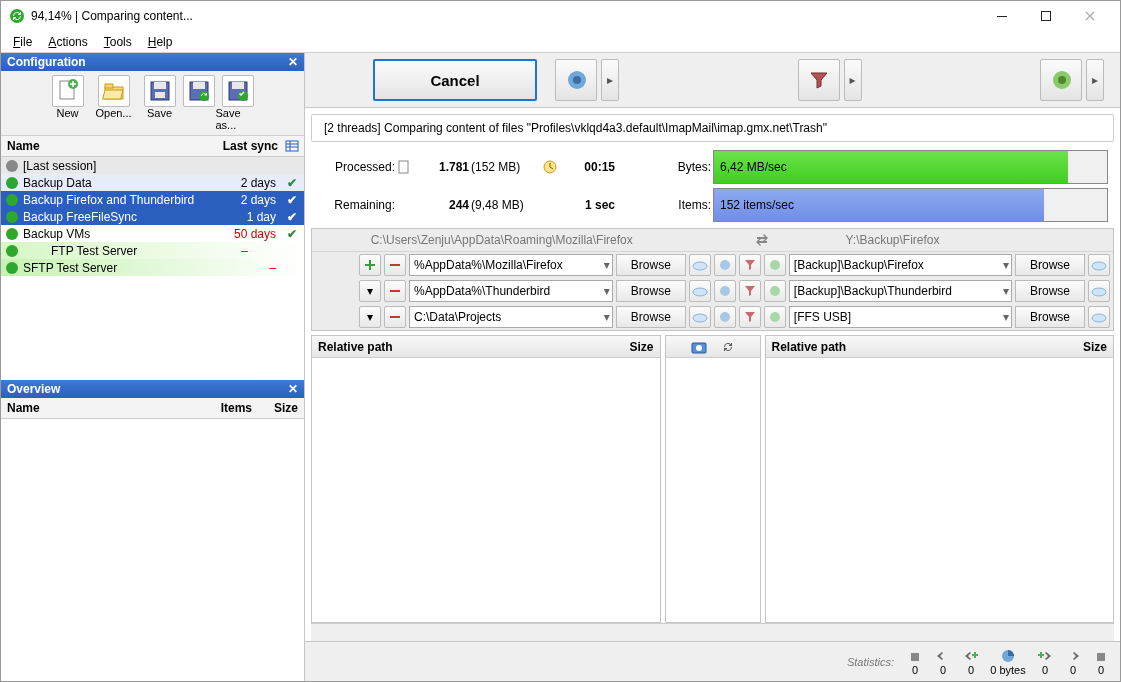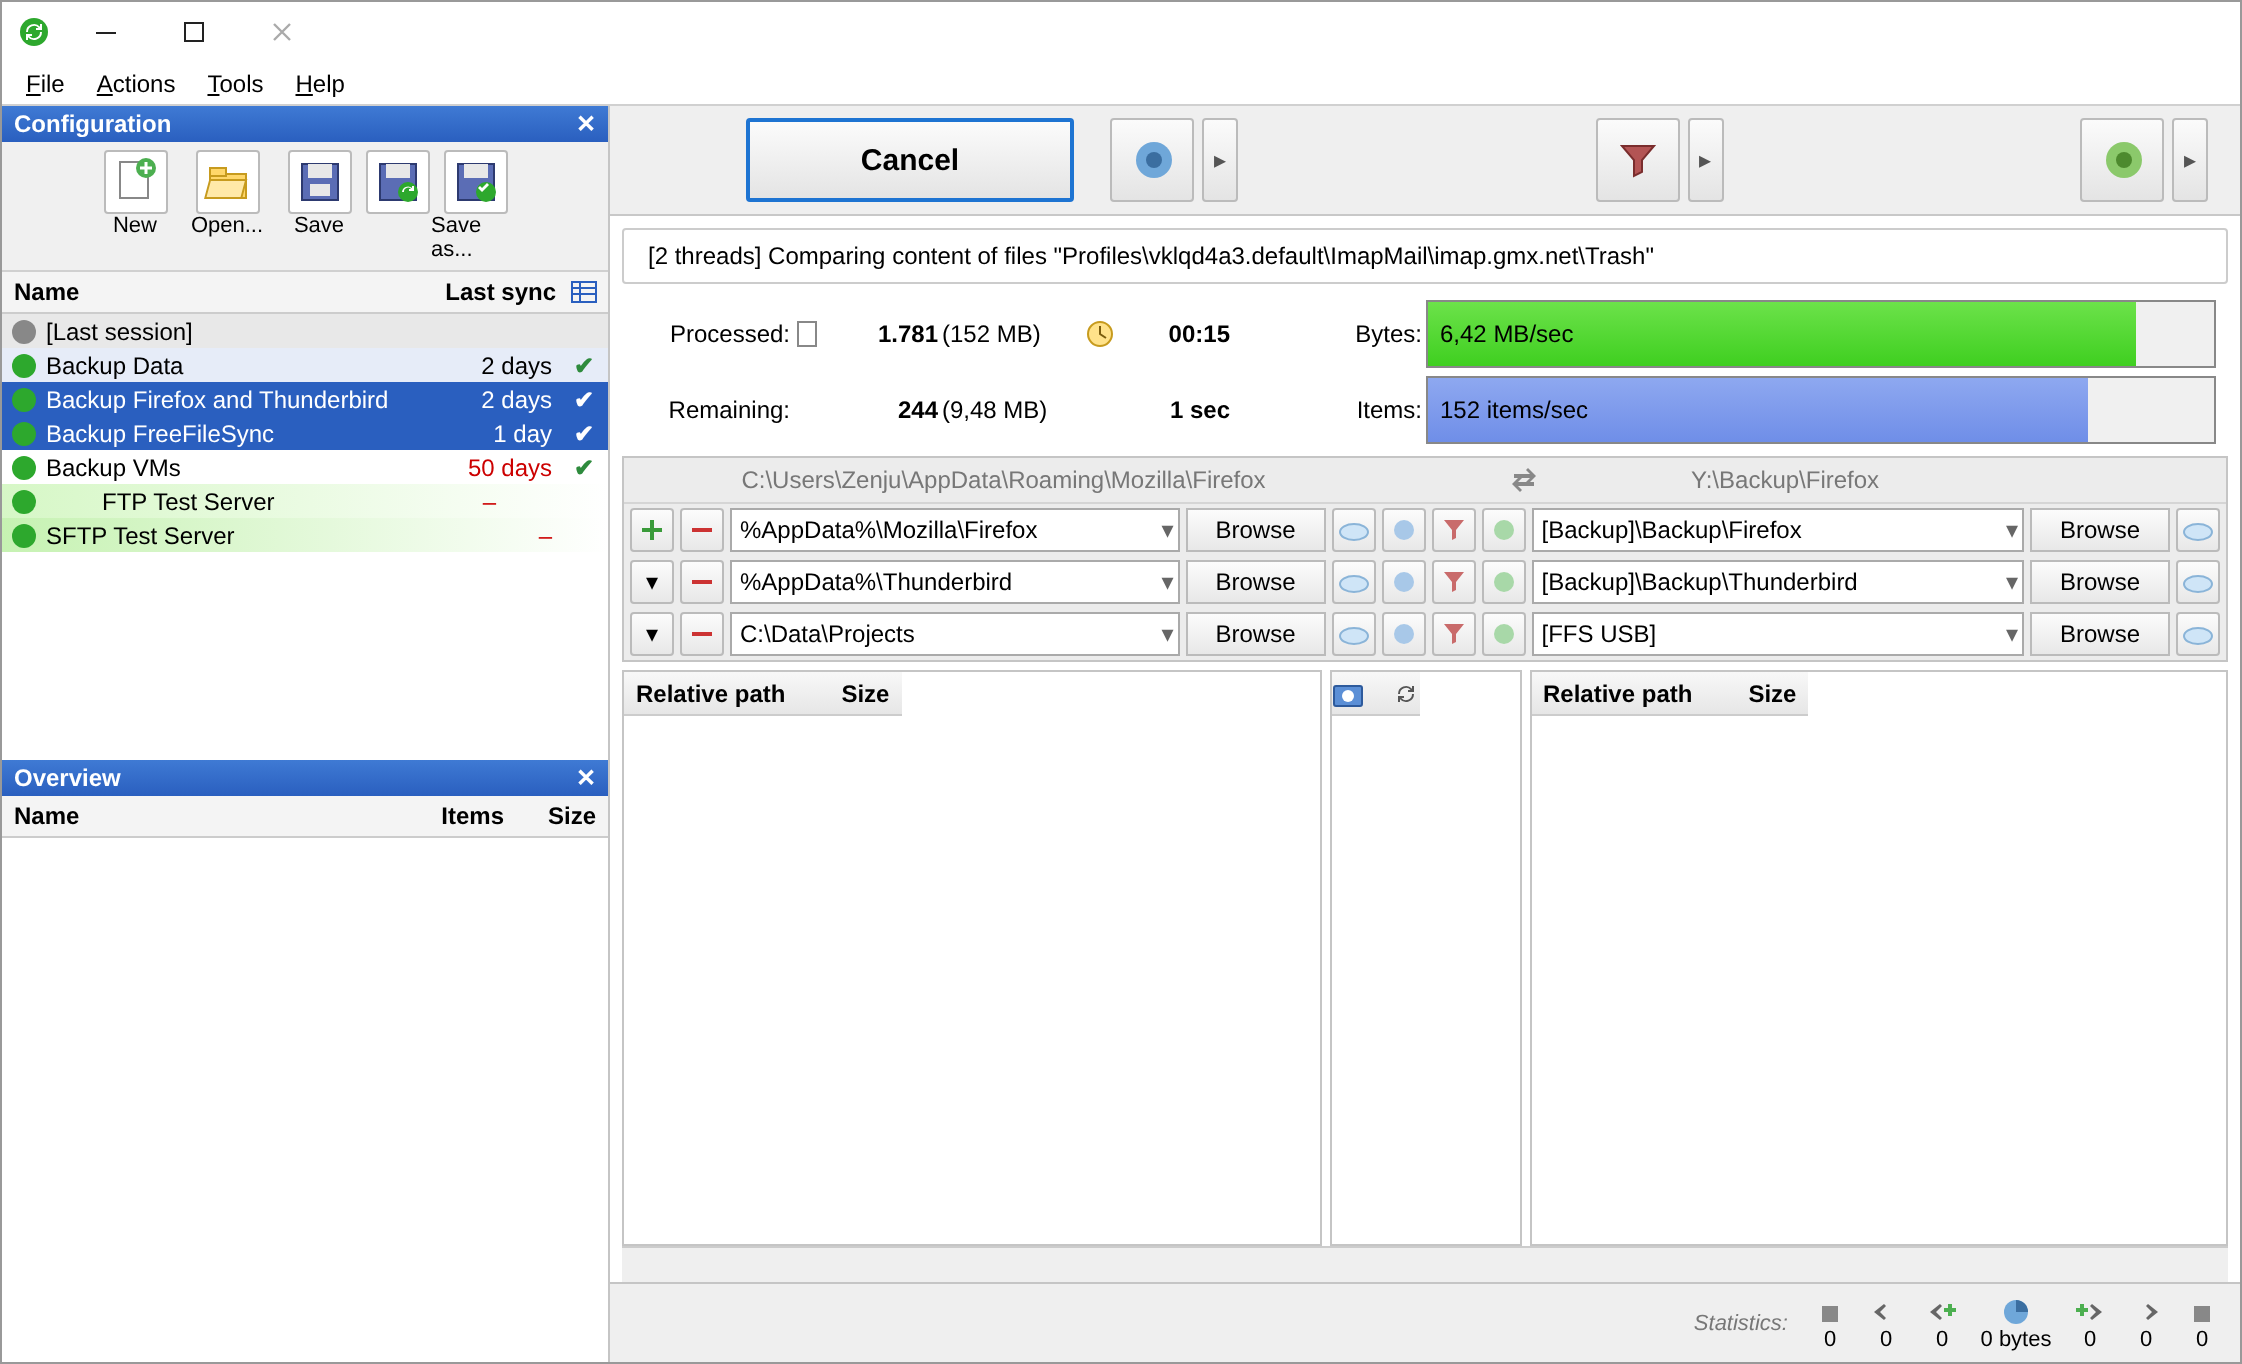--- a/index.html
+++ b/index.html
@@ -59,28 +59,28 @@
 .rate-fill-green { position: absolute; left: 0; top: 0; height: 100%; background: linear-gradient(#6ce24a, #3fcf20); }
 .rate-fill-blue { position: absolute; left: 0; top: 0; height: 100%; background: linear-gradient(#8ea8f0, #6f8ee8); }
 .rate-text { position: relative; padding-left: 6px; z-index: 2; }
 .prog-grid { display: grid; grid-template-columns: 78px 20px 50px 70px 22px 48px 44px 48px 1fr; align-items: center; padding: 2px 12px; gap: 2px; font-size: 12px; }
 .prog-grid .r { text-align: right; }
 .pair-toolbar { margin: 4px 6px; border: 1px solid #c5c5c5; background: #ececec; }
 .pair-header { display: flex; align-items: center; padding: 3px 4px; gap: 4px; border-bottom: 1px solid #d5d5d5; color: #777; }
 .pair-header .path1 { flex: 1; text-align: center; }
 .pair-header .mid-ic { width: 40px; display: flex; justify-content: center; }
 .pair-header .path2 { flex: 1; text-align: left; padding-left: 8px; }
-.pair-row { display: flex; align-items: center; padding: 2px 3px; gap: 3px; }
+.pair-row { display: flex; align-items: center; padding: 2px 3px; gap: 3px; margin-left: 44px; }
 .sq { width: 22px; height: 22px; border: 1px solid #bbb; background: linear-gradient(#fcfcfc, #e8e8e8); display: flex; align-items: center; justify-content: center; border-radius: 2px; cursor: pointer; }
 .path-box { flex: 1; height: 22px; border: 1px solid #aaa; background: #fff; display: flex; align-items: center; padding: 0 4px; font-size: 12px; position: relative; }
 .path-box .dd { position: absolute; right: 2px; color: #666; }
 .browse-btn { width: 70px; height: 22px; border: 1px solid #bbb; background: linear-gradient(#fcfcfc, #e8e8e8); display: flex; align-items: center; justify-content: center; font-size: 12px; cursor: pointer; }
 .mid-filters { display: flex; gap: 3px; }
 .file-panels { display: flex; flex: 1; margin: 0 6px; gap: 4px; min-height: 0; }
-.file-panel { flex: 1; border: 1px solid #c5c5c5; background: #fff; display: flex; flex-direction: row; min-height: 0; }
+.file-panel { flex: 1; border: 1px solid #c5c5c5; background: #fff; display: flex; flex-direction: column; min-height: 0; }
 .file-panel.mid { flex: 0 0 96px; }
 .file-header { display: flex; background: linear-gradient(#f8f8f8, #e6e6e6); border-bottom: 1px solid #ccc; font-weight: bold; height: 22px; align-items: center; }
 .file-header .fh1 { flex: 1; padding-left: 6px; }
 .file-header .fh2 { width: 58px; text-align: right; padding-right: 6px; }
 .file-header.mid { justify-content: center; gap: 14px; }
 .file-body { flex: 1; background: #fff; }
 .hscroll { height: 18px; background: #efefef; border-top: 1px solid #ccc; margin: 0 6px; }
 .statusbar { height: 40px; border-top: 1px solid #c5c5c5; background: #efefef; display: flex; align-items: center; justify-content: flex-end; padding: 0 8px; gap: 10px; font-size: 11px; }
 .stat-icons { display: flex; gap: 6px; align-items: flex-start; }
 .stat-col { display: flex; flex-direction: column; align-items: center; width: 22px; }
@@ -93,20 +93,21 @@
 </head>
 <body>
 
 <div class="titlebar">
   <span class="app-icon">
     <svg class="sync-icon-svg" viewBox="0 0 16 16">
         <circle cx="8" cy="8" r="7" fill="#2da82d"></circle>
         <path d="M4 8a4 4 0 0 1 7-2.6V4h1v3h-3V6h1.3A3 3 0 0 0 5 8H4zm8 0a4 4 0 0 1-7 2.6V12H4V9h3v1H5.7A3 3 0 0 0 11 8h1z" fill="#fff"></path>
       </svg>
   </span>
+  <span class="title">94,14% | Comparing content...</span>
   <div class="win-btn">
       <svg width="10" height="10">
         <rect x="0" y="5" width="10" height="1" fill="#222"></rect>
       </svg>
     </div>
   <div class="win-btn">
       <svg width="10" height="10">
         <rect x="0.5" y="0.5" width="9" height="9" fill="none" stroke="#222"></rect>
       </svg>
     </div>

